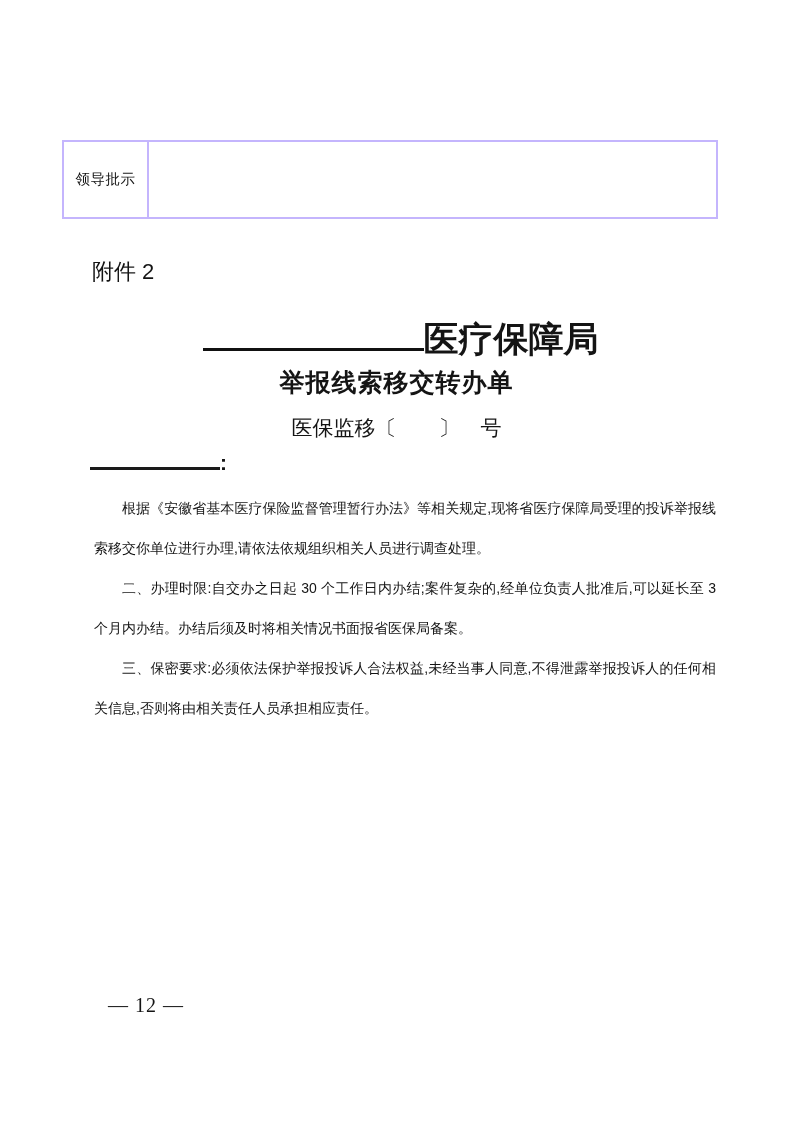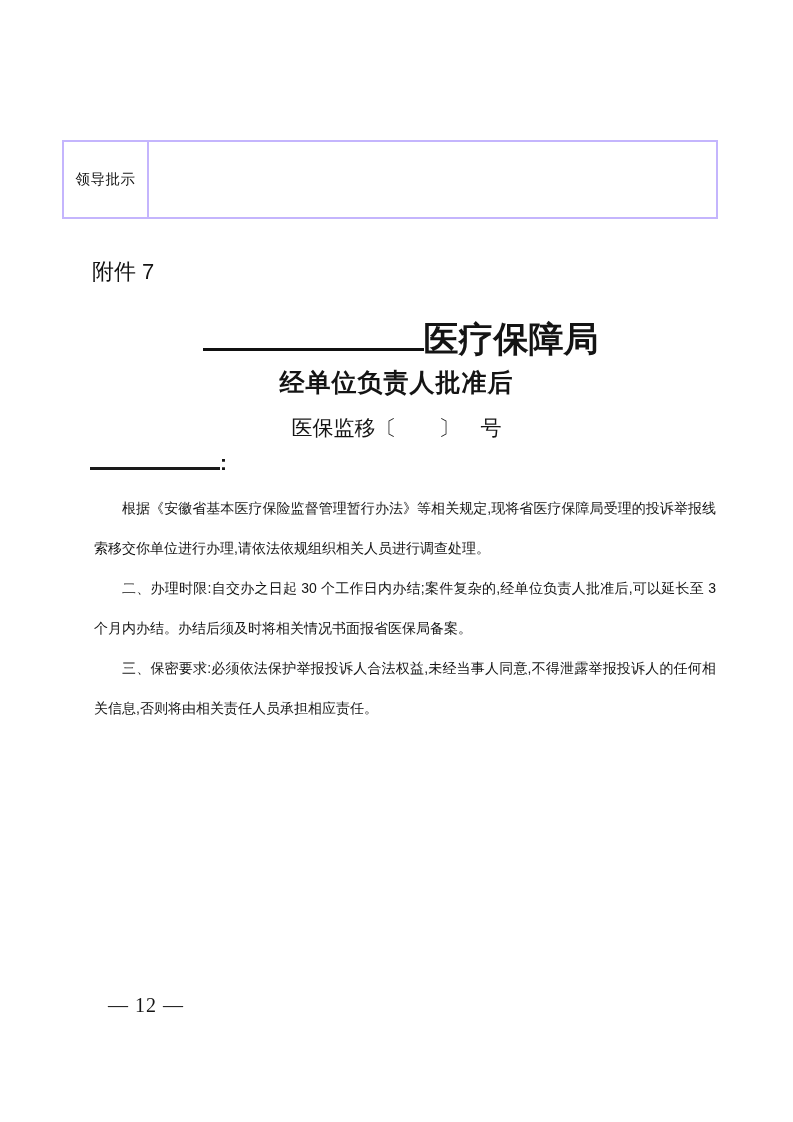--- a/index.html
+++ b/index.html
@@ -151,27 +151,27 @@
 
   <table class="leader-table">
     <tbody>
       <tr>
         <td class="label-cell">领导批示</td>
         <td class="empty-cell"></td>
       </tr>
     </tbody>
   </table>
 
-  <div class="attachment">附件 7</div>
+  <div class="attachment">附件 2</div>
 
   <div class="org-title-row">
     <span class="blank-line"></span><span class="org-name">医疗保障局</span>
   </div>
 
-  <div class="form-title">经单位负责人批准后</div>
+  <div class="form-title">举报线索移交转办单</div>
 
   <div class="doc-no">医保监移〔　　〕　号</div>
 
   <div class="salutation">
     <span class="salutation-blank"></span><span>:</span>
   </div>
 
   <div class="body-text">
     <p>根据《安徽省基本医疗保险监督管理暂行办法》等相关规定,现将省医疗保障局受理的投诉举报线索移交你单位进行办理,请依法依规组织相关人员进行调查处理。</p>
     <p>二、办理时限:自交办之日起 30 个工作日内办结;案件复杂的,经单位负责人批准后,可以延长至 3 个月内办结。办结后须及时将相关情况书面报省医保局备案。</p>

